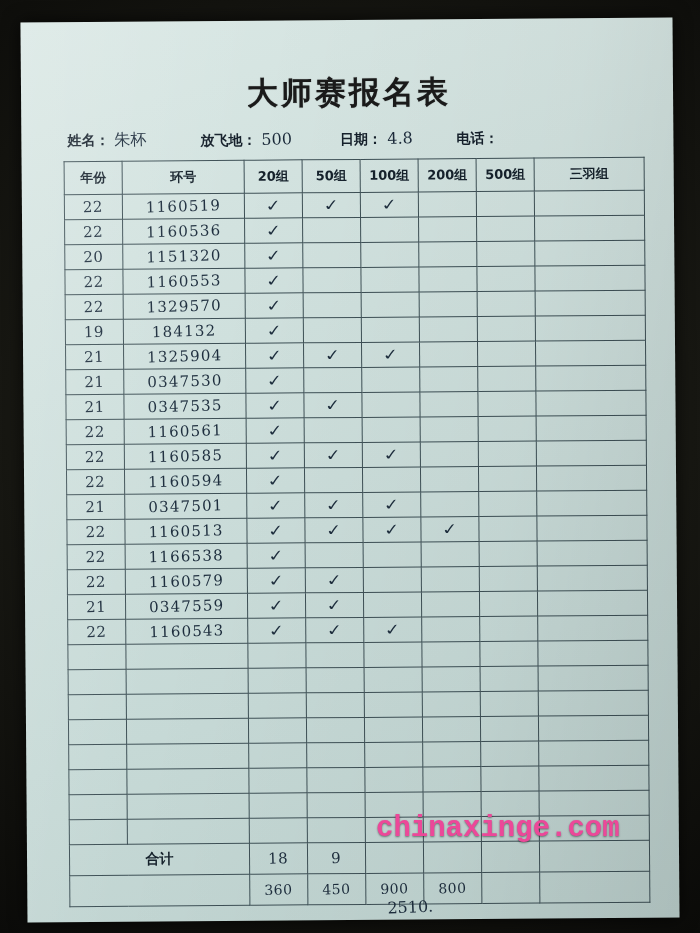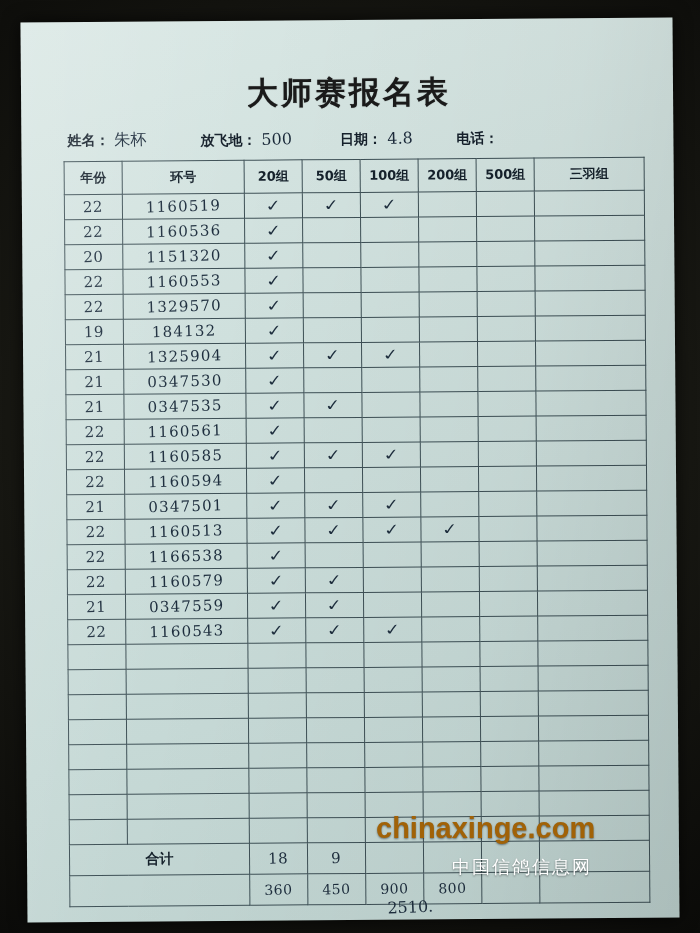--- a/index.html
+++ b/index.html
@@ -154,24 +154,24 @@
     font-size: 16px;
     color: #1d2d3d;
     transform: rotate(-2deg);
   }
 
   
   .wm-main {
     position: absolute;
     left: 376px;
     top: 812px;
-    font-family: Liberation Sans, sans-serif;
+    font-family: Liberation Mono, monospace;
     font-weight: bold;
     font-size: 29px;
-    color: #a16207;
+    color: #ec4899;
     text-shadow: 0 1px 2px rgba(0,0,0,0.45);
     letter-spacing: 0px;
     white-space: nowrap;
   }
   .wm-sub {
     position: absolute;
     left: 452px;
     top: 855px;
     font-family: "DejaVu Sans", sans-serif;
     font-size: 18px;
@@ -517,14 +517,13 @@
               <td></td>
             </tr>
           </tbody>
       </table>
 
       <div class="scribble">2510.</div>
     </div>
   </div>
 
   <div class="wm-main">chinaxinge.com</div>
-  <div class="wm-sub">中国信鸽信息网</div>
 </div>
 
 </body></html>

